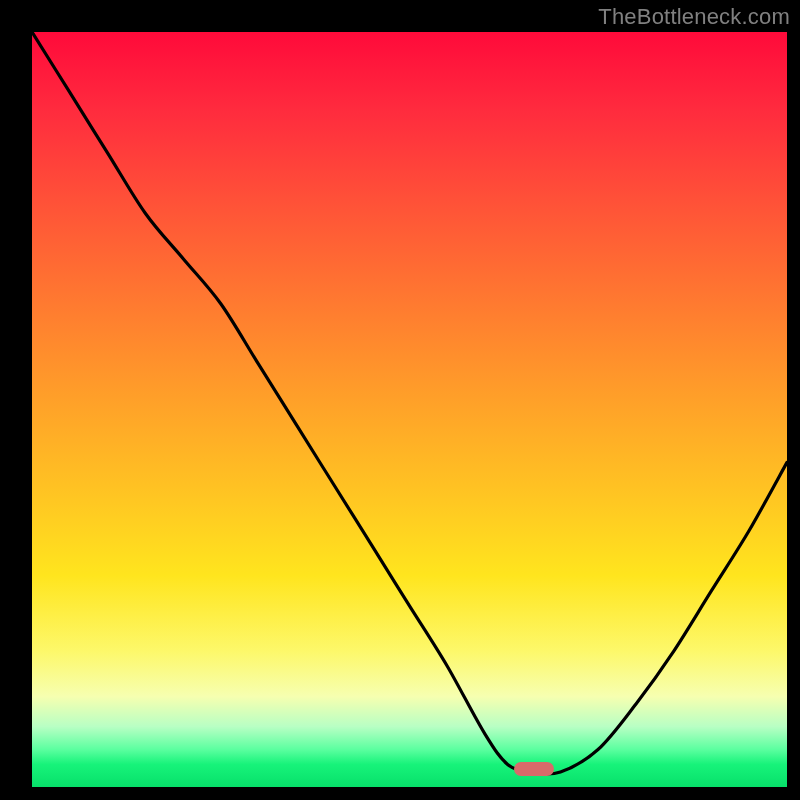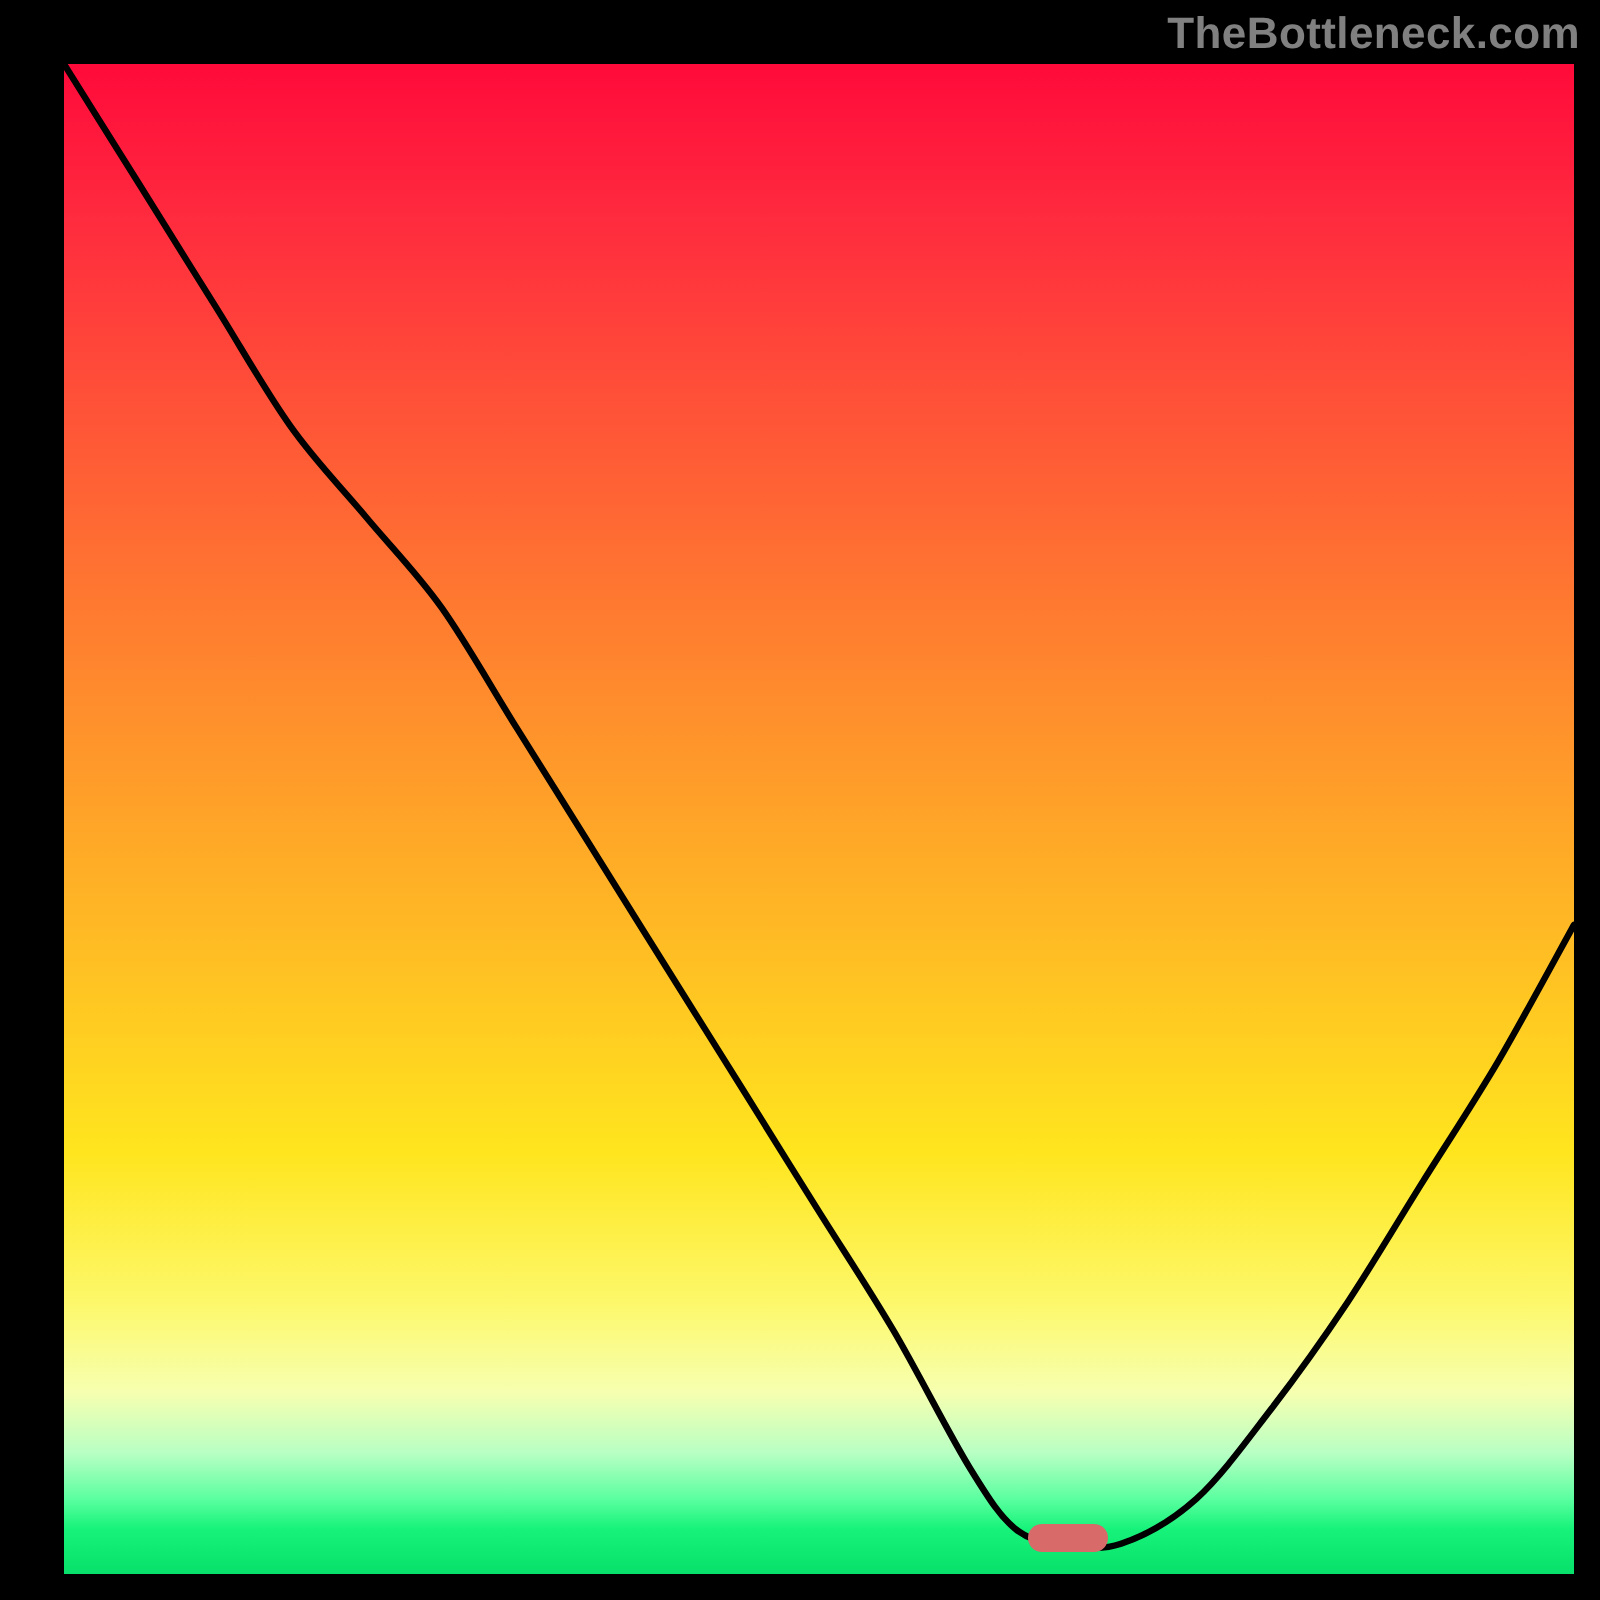--- a/index.html
+++ b/index.html
@@ -59,21 +59,21 @@
     
     left: calc(0.665 * 755px - 20px);
     top: calc(0.976 * 755px - 7px);
   }
   .watermark {
     position: absolute;
     top: 4px;
     right: 10px;
     color: #808080;
     font-size: 22px;
-    font-weight: 700;
+    font-weight: 400;
     letter-spacing: 0.2px;
   }
 </style>
 </head>
 <body>
 
 <div class="frame">
 
   <div class="plot-area">
 

